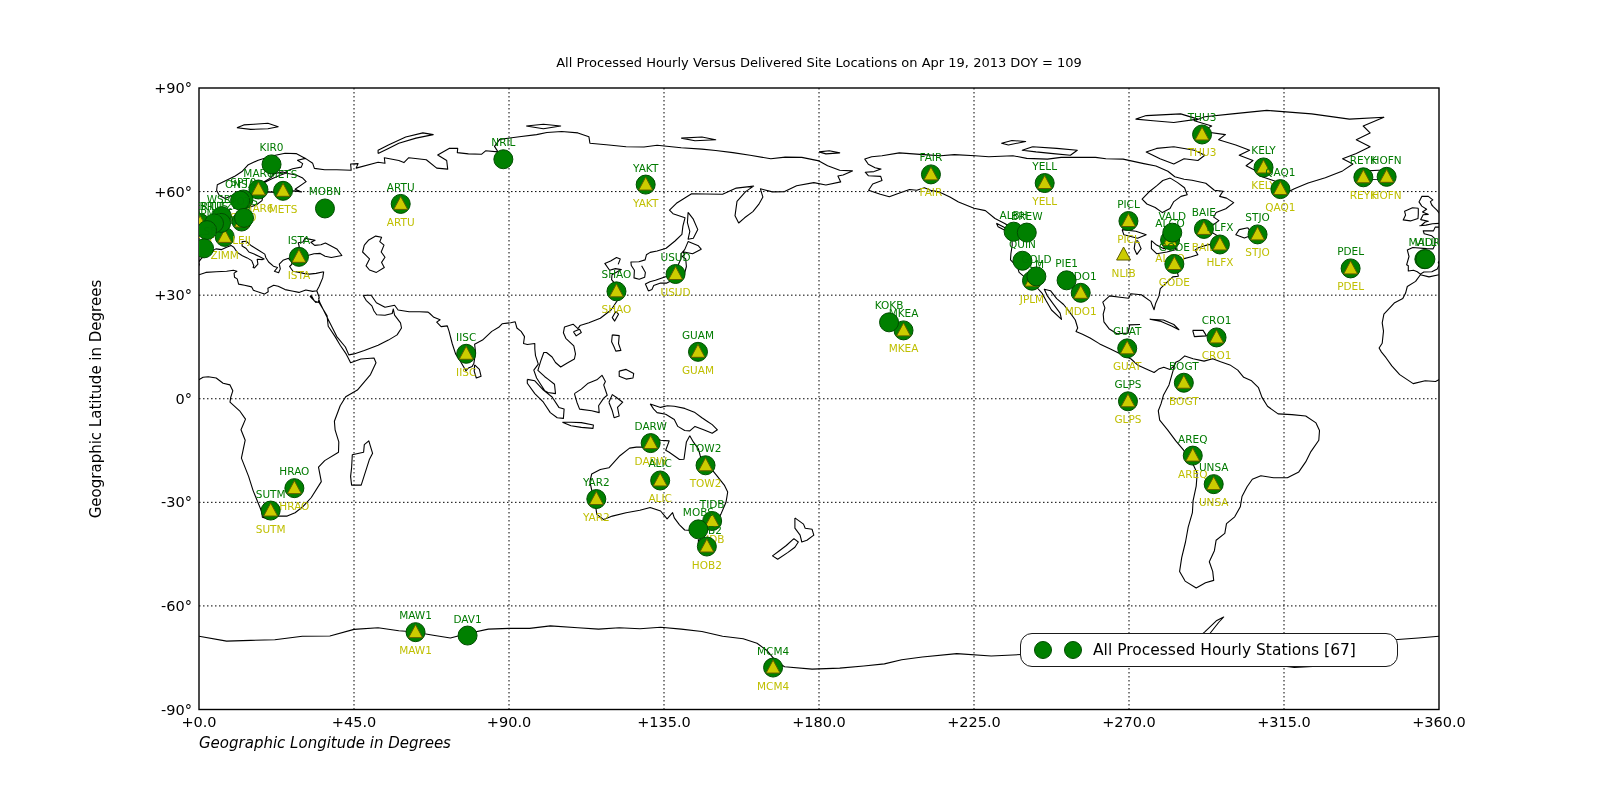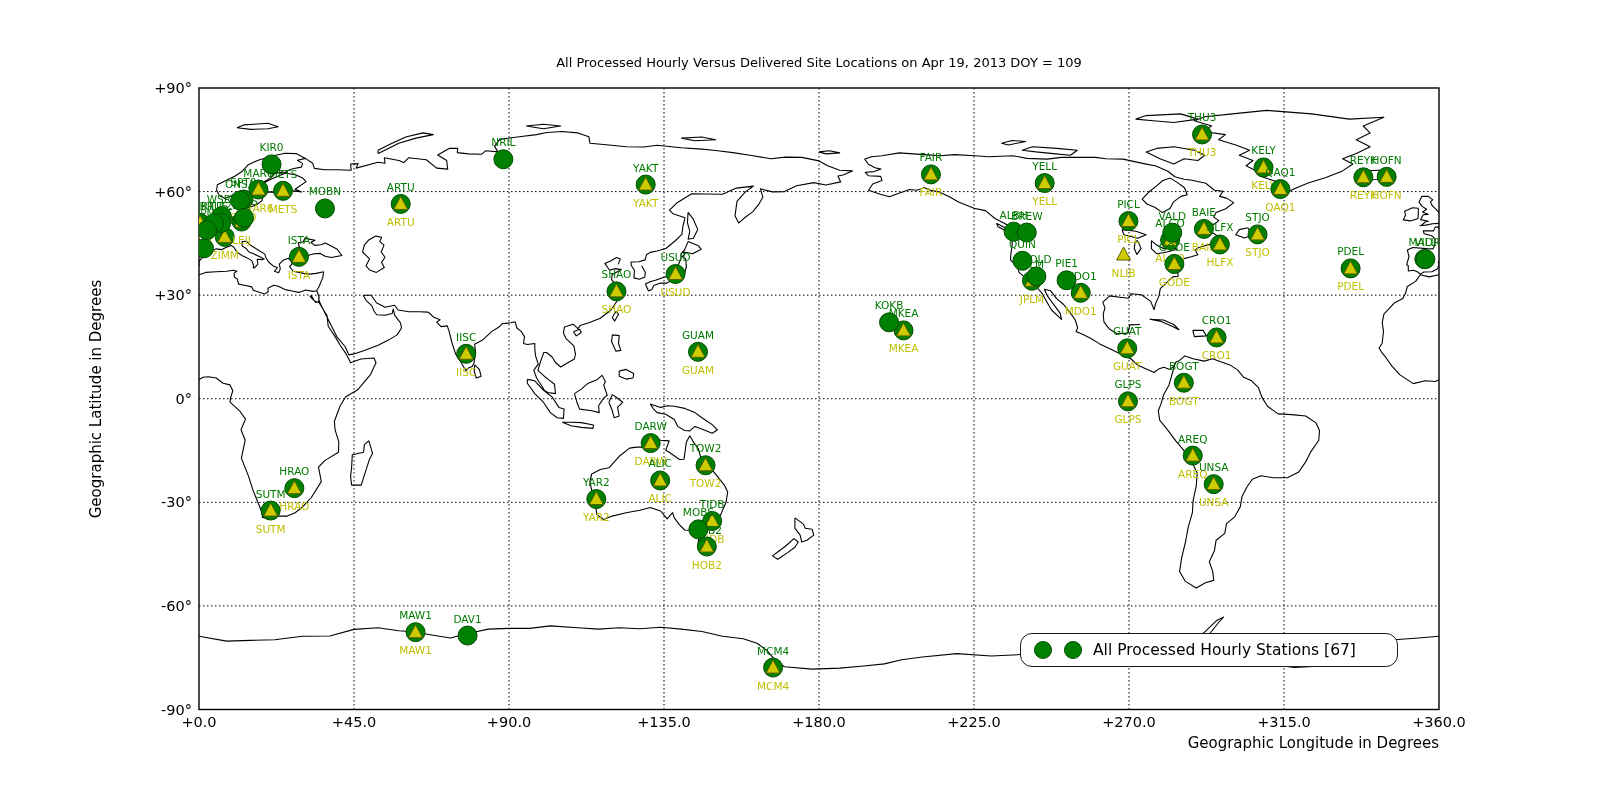--- a/index.html
+++ b/index.html
@@ -1,22 +1,22 @@
 <!DOCTYPE html>
 <html><head>
 <meta charset="utf-8">
 <style>
   html,body{margin:0;padding:0;background:#fff;}
   #canvas{position:relative;width:1600px;height:800px;background:#fff;overflow:hidden;
           font-family:"DejaVu Sans","Liberation Sans",sans-serif;}
   #plot-svg{position:absolute;left:0;top:0;}
   .title{position:absolute;left:199px;top:55px;width:1240px;text-align:center;
          font-size:13px;color:#000;}
-  .xlabel{position:absolute;left:199px;top:734px;width:1240px;text-align:right;
-          font-size:15px;color:#000;}
+  .xlabel{position:absolute;left:199px;top:734px;width:1240px;text-align:left;
+          font-size:15px;color:#000;font-style:italic;}
   .ylabel{position:absolute;left:96px;top:399px;width:300px;text-align:center;
           font-size:15px;color:#000;transform:translate(-50%,-50%) rotate(-90deg);}
   .legend{position:absolute;left:1020px;top:633px;width:378px;background:#fff;
           border:1.3px solid #1a1a1a;border-radius:12px;padding:4px 8px 4px 8px;box-sizing:border-box;}
   .legend-row{display:flex;align-items:center;height:24px;}
   .legend-glyphs{width:64px;flex:0 0 64px;}
   .legend-label{font-size:15.5px;color:#000;white-space:nowrap;}
 </style>
 </head>
 <body>

